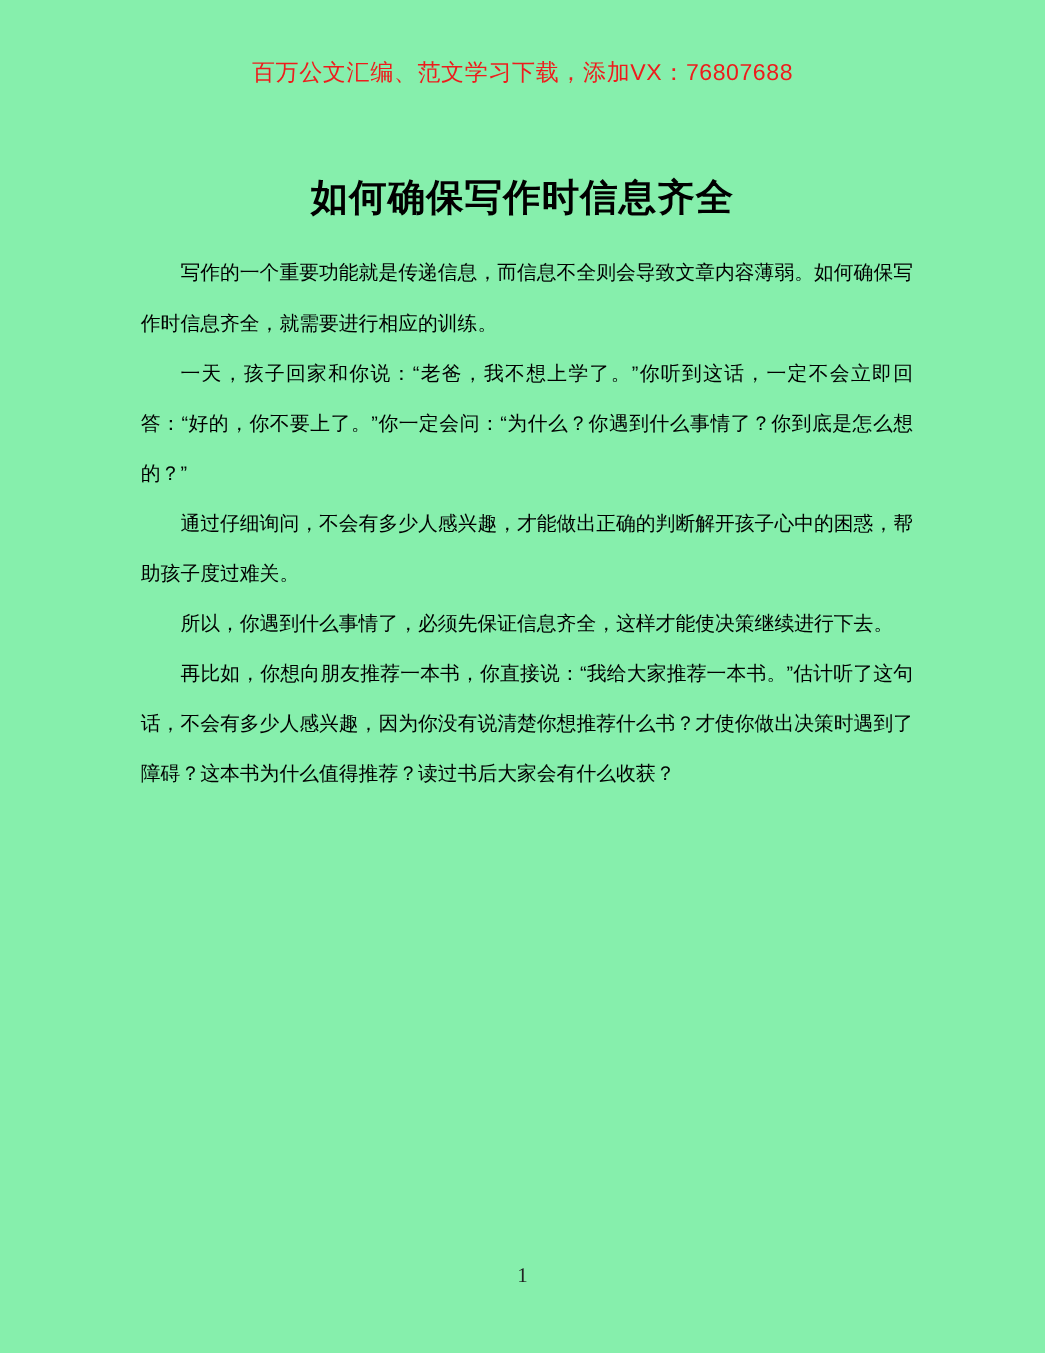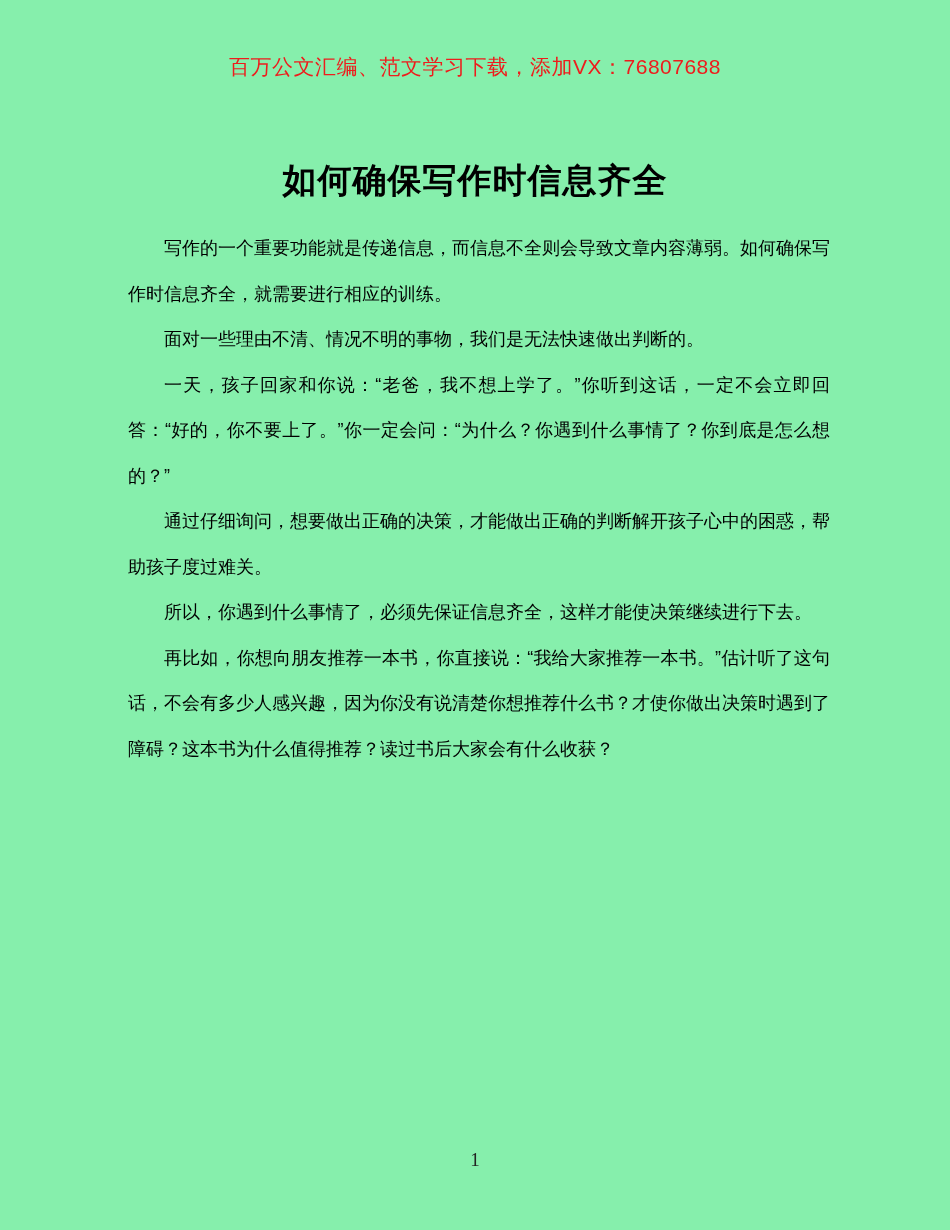--- a/index.html
+++ b/index.html
@@ -71,22 +71,21 @@
 <body>
 
 <div class="page">
 
   <div class="promo-header">百万公文汇编、范文学习下载，添加VX：76807688</div>
 
   <h1 class="doc-title">如何确保写作时信息齐全</h1>
 
   <div class="doc-body">
     <p>写作的一个重要功能就是传递信息，而信息不全则会导致文章内容薄弱。如何确保写作时信息齐全，就需要进行相应的训练。</p>
-    <p>面对一些理由不清、情况不明的事物，我们是无法快速做出判断的。</p>
     <p>一天，孩子回家和你说：“老爸，我不想上学了。”你听到这话，一定不会立即回答：“好的，你不要上了。”你一定会问：“为什么？你遇到什么事情了？你到底是怎么想的？”</p>
-    <p>通过仔细询问，想要做出正确的决策，才能做出正确的判断解开孩子心中的困惑，帮助孩子度过难关。</p>
+    <p>通过仔细询问，不会有多少人感兴趣，才能做出正确的判断解开孩子心中的困惑，帮助孩子度过难关。</p>
     <p>所以，你遇到什么事情了，必须先保证信息齐全，这样才能使决策继续进行下去。</p>
     <p>再比如，你想向朋友推荐一本书，你直接说：“我给大家推荐一本书。”估计听了这句话，不会有多少人感兴趣，因为你没有说清楚你想推荐什么书？才使你做出决策时遇到了障碍？这本书为什么值得推荐？读过书后大家会有什么收获？</p>
   </div>
 
   <div class="page-footer">1</div>
 
 </div>
 
 </body></html>

